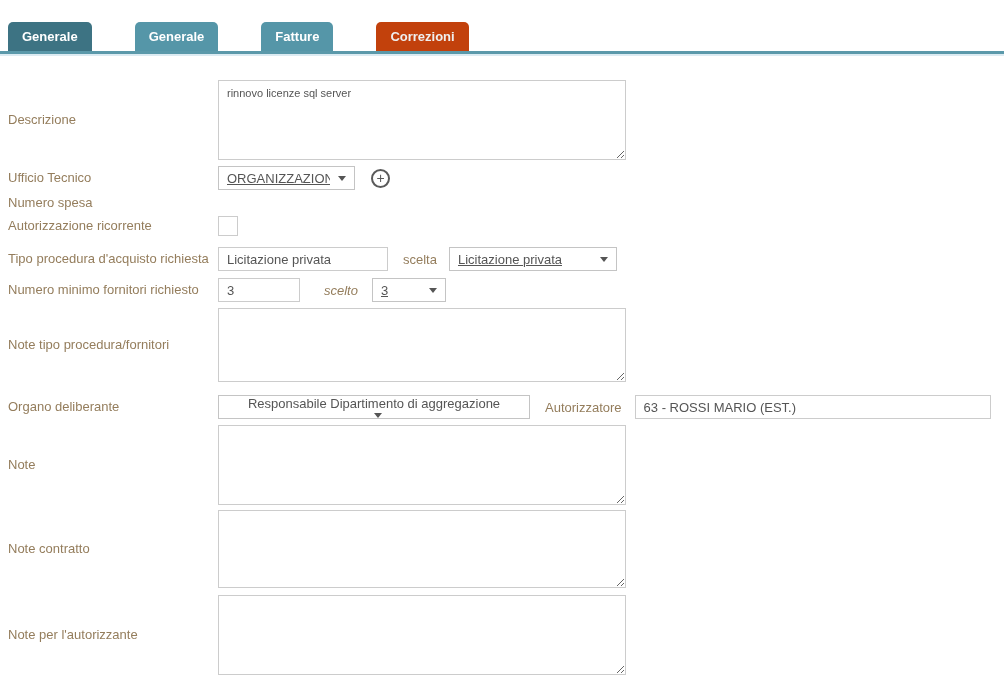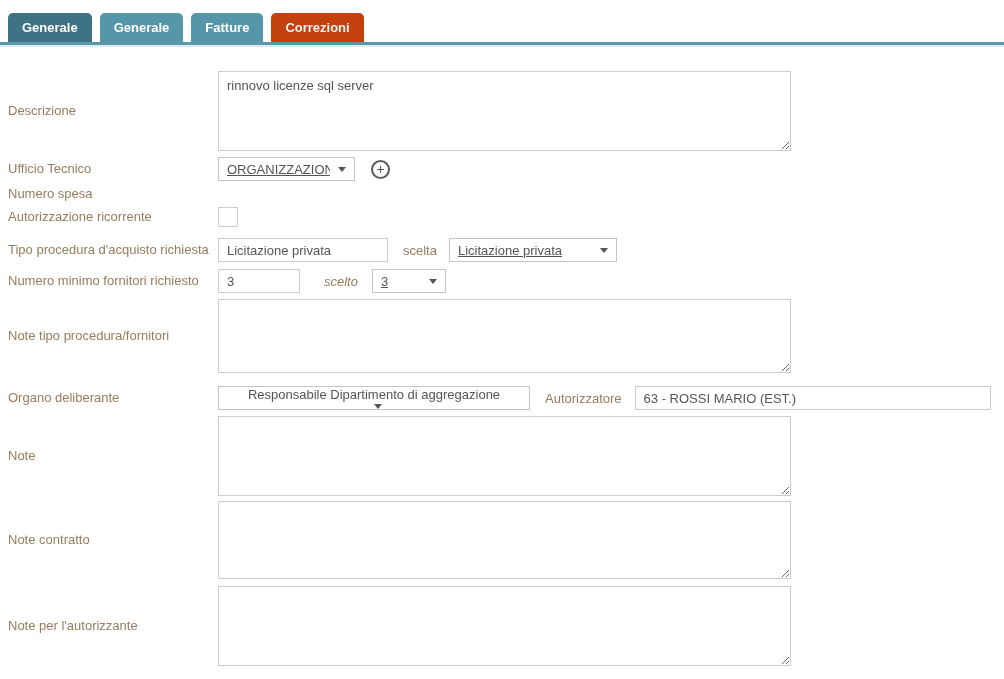--- a/index.html
+++ b/index.html
@@ -1,20 +1,20 @@
 <!DOCTYPE html>
 <html><head>
 <meta charset="utf-8">
 <style>
   * { box-sizing: border-box; margin: 0; padding: 0; }
   html, body { width: 1004px; height: 679px; background: #ffffff; overflow: hidden; }
   body { font-family: "Liberation Sans", sans-serif; font-size: 13px; color: #555; }
 
   
-  .tabbar { padding: 13px 0 0 8px; display: flex; }
+  .tabbar { padding: 22px 0 0 8px; display: flex; gap: 35px; }
   .tab {
     height: 29px; line-height: 29px; padding: 0 14px; margin-right: 8px;
     border-radius: 5px 5px 0 0; color: #ffffff; font-weight: bold;
     text-align: center; cursor: pointer; white-space: nowrap;
   }
   .tab.active   { background: #3d7383; }
   .tab.normal   { background: #5596a8; }
   .tab.disabled { background: #c2410c; color: #efefef; cursor: default; }
   .tab-underline { height: 3px; background: #5b99aa; width: 100%; }
   .tab-underline-glow { height: 2px; background: #dcebf2; width: 100%; }
@@ -22,22 +22,22 @@
   
   .form { padding: 24px 0 0 8px; }
   .row { display: flex; align-items: center; }
   .row .lbl {
     width: 210px; flex: 0 0 210px; color: #947d5c; line-height: 16px;
     padding-right: 6px;
   }
   .inline-lbl { color: #947d5c; white-space: nowrap; text-align: center; }
 
   textarea {
-    width: 573px; border: 1px solid #cccccc; color: #555;
-    font-family: "Liberation Sans", sans-serif; font-size: 13px;
+    width: 408px; border: 1px solid #cccccc; color: #555;
+    font-family: "Liberation Sans", sans-serif; font-size: 11px;
     padding: 6px 8px; resize: both; background: #fff; outline: none;
   }
   .ta-80 { height: 80px; }
   .ta-74 { height: 74px; }
   .ta-78 { height: 78px; }
 
   input[type="text"] {
     height: 24px; border: 1px solid #cccccc; color: #555;
     font-family: "Liberation Sans", sans-serif; font-size: 13px;
     padding: 0 8px; outline: none; background: #fff;

